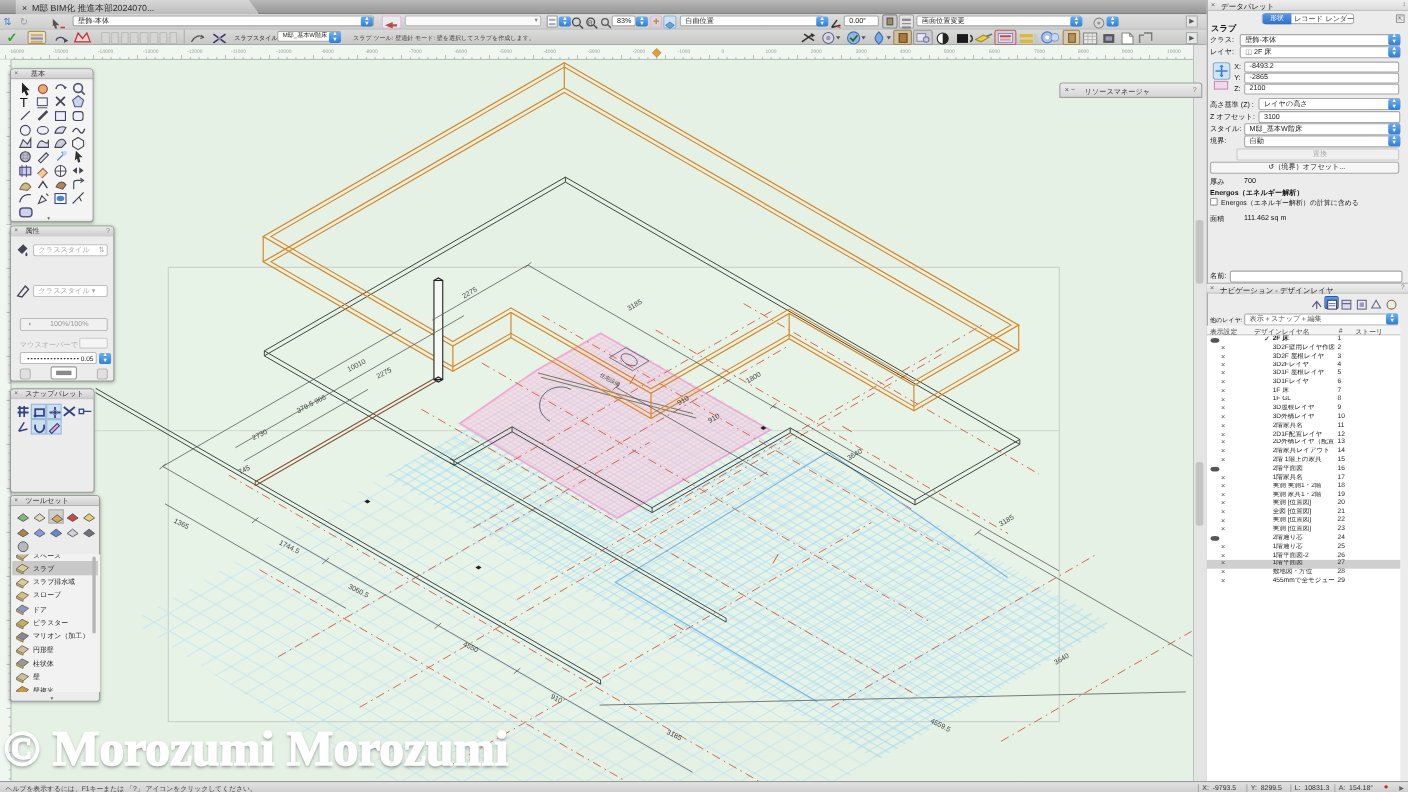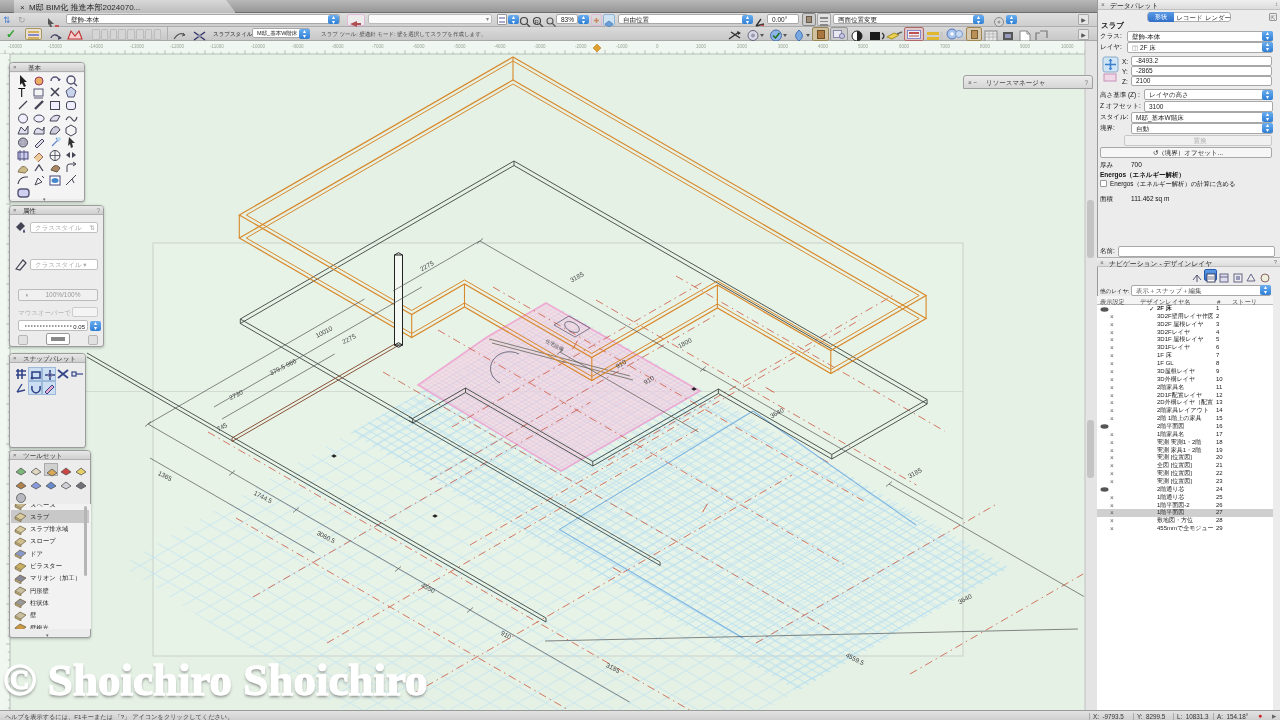--- a/index.html
+++ b/index.html
@@ -1125,12 +1125,12 @@
 <div class="abs" style="left:0;top:710px;width:1280px;height:10px;background:linear-gradient(#e2e2e2,#cfcfcf);border-top:1px solid #9a9a9a;">
  <span style="position:absolute;left:5px;top:2px;font-size:6.2px;color:#444;">ヘルプを表示するには、F1キーまたは 「?」 アイコンをクリックしてください。</span>
  <span style="position:absolute;left:1089px;top:1.5px;font-size:6.3px;color:#333;border-left:1px solid #aaa;padding-left:3px;width:41px;">X:&nbsp; -9793.5</span>
  <span style="position:absolute;left:1133px;top:1.5px;font-size:6.3px;color:#333;border-left:1px solid #aaa;padding-left:3px;width:37px;">Y:&nbsp; 8299.5</span>
  <span style="position:absolute;left:1173px;top:1.5px;font-size:6.3px;color:#333;border-left:1px solid #aaa;padding-left:3px;width:37px;">L:&nbsp; 10831.3</span>
  <span style="position:absolute;left:1213px;top:1.5px;font-size:6.3px;color:#333;border-left:1px solid #aaa;padding-left:3px;width:38px;">A:&nbsp; 154.18°</span>
  <span style="position:absolute;left:1258px;top:0.5px;font-size:7px;color:#cc2222;">●</span>
  <span style="position:absolute;left:1272px;top:2px;font-size:5.5px;color:#666;">▶</span>
 </div>
 
-<div class="abs" style="left:3px;top:654px;font-family:'Liberation Serif',serif;font-weight:bold;font-size:45px;color:#ffffff;-webkit-text-stroke:1.4px #ffffff;text-shadow:0 2px 3px rgba(110,110,110,0.85);letter-spacing:0px;">© Shoichiro Shoichiro</div>
+<div class="abs" style="left:3px;top:654px;font-family:'Liberation Serif',serif;font-weight:bold;font-size:45px;color:#ffffff;-webkit-text-stroke:1.4px #ffffff;text-shadow:0 2px 3px rgba(110,110,110,0.85);letter-spacing:0px;">© Morozumi Morozumi</div>
 </body></html>

